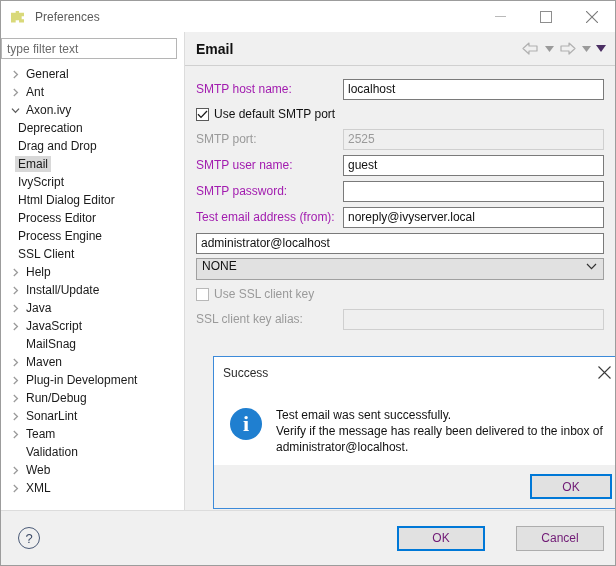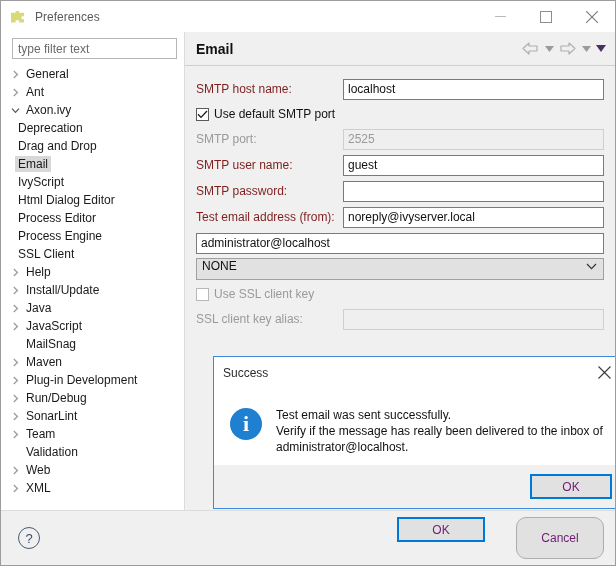--- a/index.html
+++ b/index.html
@@ -85,21 +85,21 @@
   .left-pane {
     width: 184px;
     min-width: 184px;
     background: #ffffff;
     border-right: 1px solid #dcdcdc;
     display: flex;
     flex-direction: column;
     box-sizing: border-box;
   }
   .filter-box {
-    margin: 6px 7px 4px 11px;
+    margin: 6px 7px 4px 0;
     height: 21px;
     border: 1px solid #b5b5b5;
     background: #ffffff;
     display: flex;
     align-items: center;
     box-sizing: border-box;
   }
   .filter-box input {
     border: 0;
     outline: none;
@@ -193,21 +193,21 @@
   .frow {
     display: flex;
     align-items: center;
     height: 26px;
     margin-bottom: 0px;
   }
   .flabel {
     width: 147px;
     min-width: 147px;
     font-size: 12px;
-    color: #7f1d1d;
+    color: #a21caf;
   }
   .flabel.disabled { color: #9a9a9a; }
   .finput {
     flex: 1;
     height: 21px;
     border: 1px solid #7a7a7a;
     background: #fff;
     box-sizing: border-box;
     display: flex;
     align-items: center;
@@ -314,22 +314,21 @@
     gap: 7px;
   }
   .btn.ok {
     width: 88px;
     height: 25px;
     border: 2px solid #0078d7;
     background: #e1e1e1;
   }
   .btn.cancel {
     width: 88px;
-    height: 42px;
-    border-radius: 10px;
+    height: 25px;
   }
 
   
   .modal {
     position: absolute;
     left: 212px;
     top: 324px;
     width: 412px;
     height: 153px;
     background: #f0f0f0;

